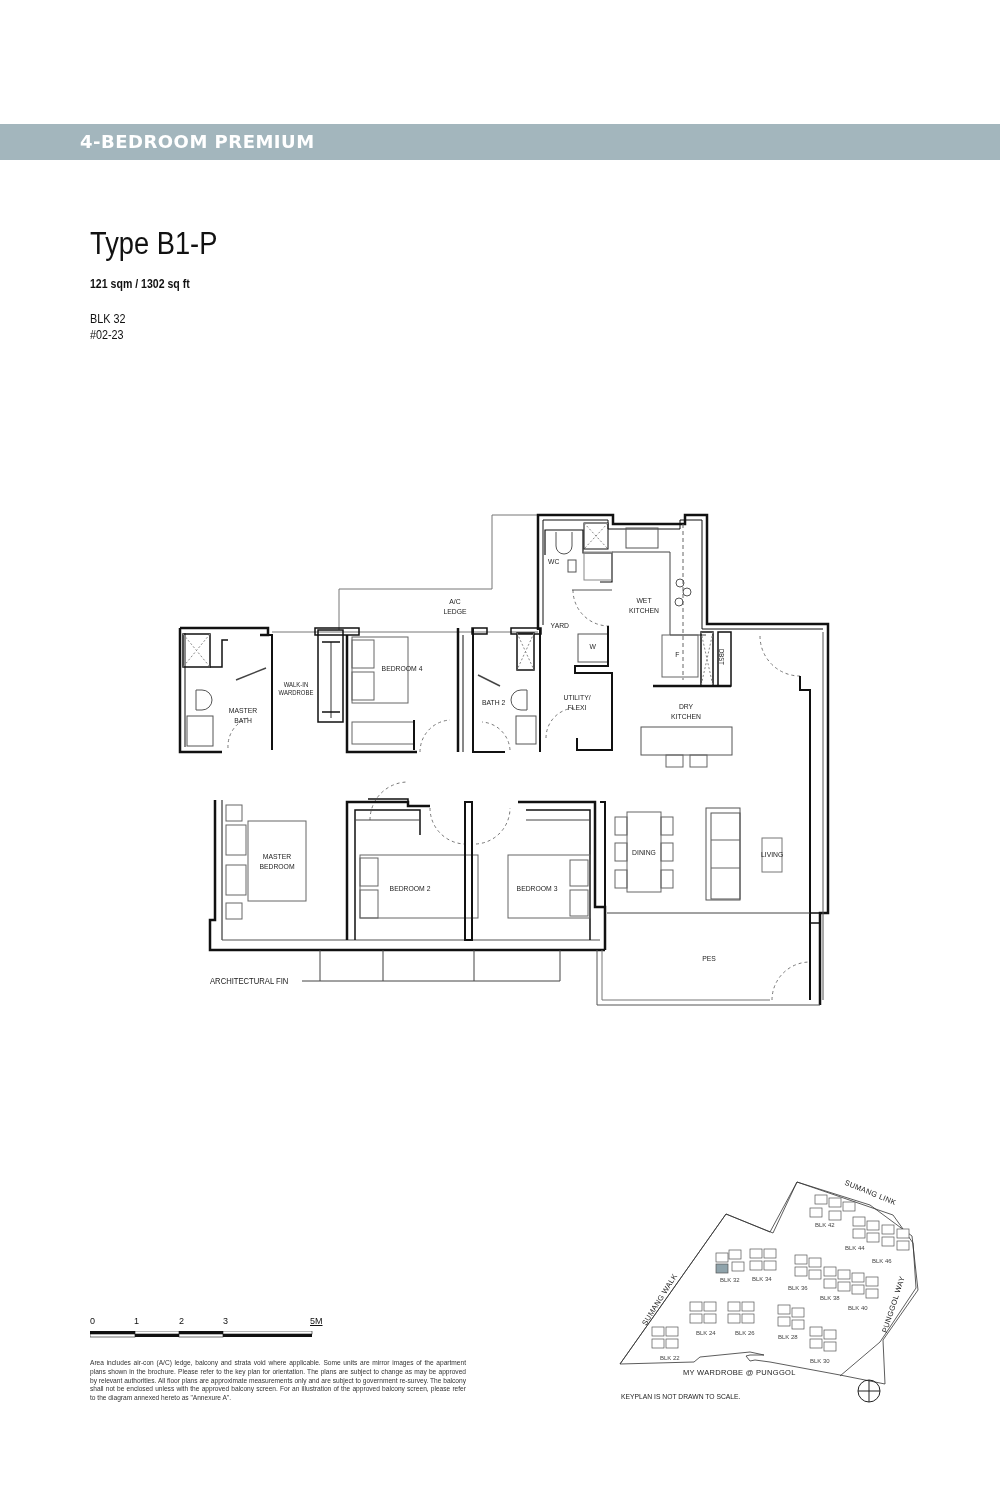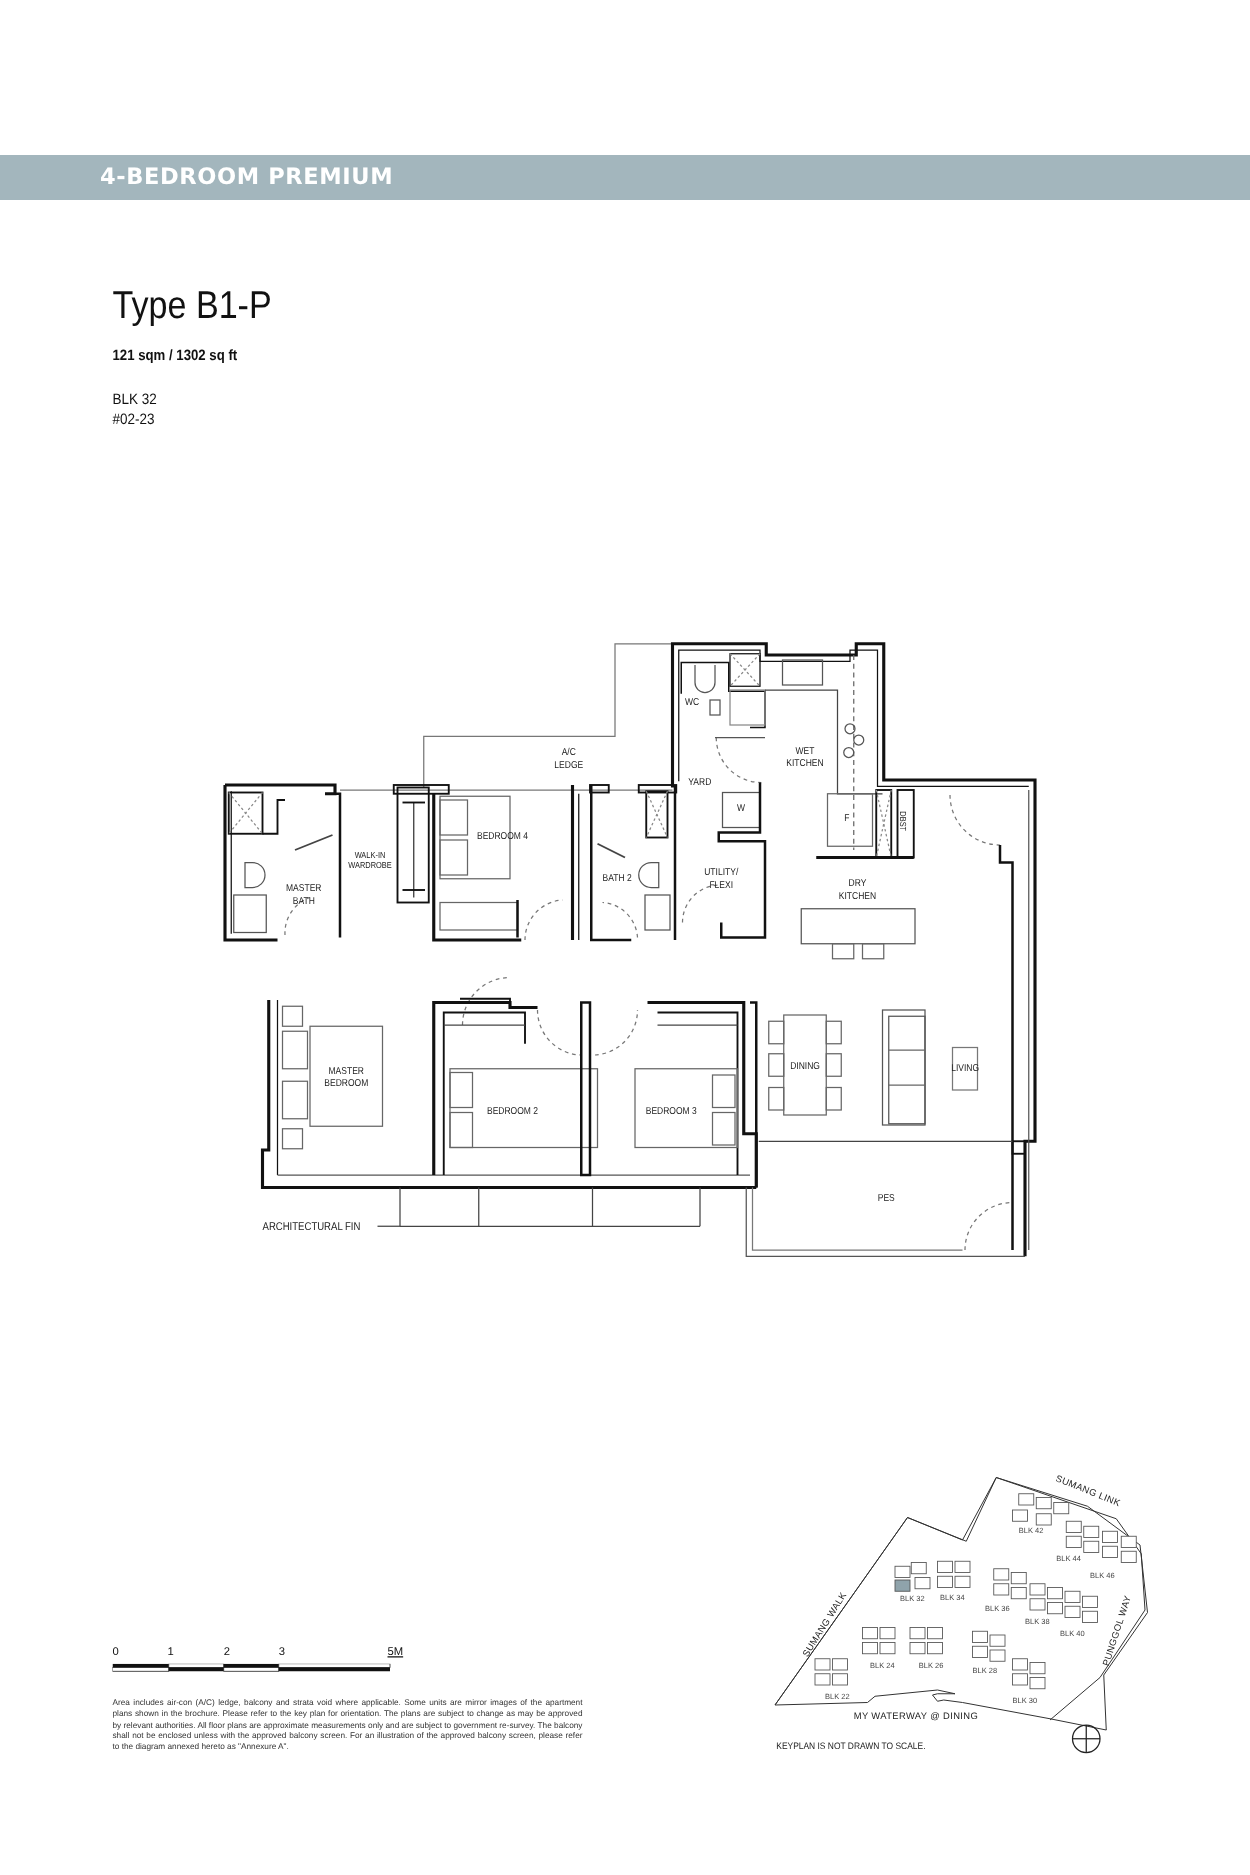--- a/index.html
+++ b/index.html
@@ -341,21 +341,21 @@
 
     <g fill="none" stroke="#222" stroke-width="1">
       <circle cx="869" cy="1391" r="11"></circle>
       <line x1="858" y1="1391" x2="880" y2="1391"></line>
       <line x1="869" y1="1380" x2="869" y2="1402"></line>
     </g>
   </svg>
   <span class="kp-road" style="left:843px;top:1188px;transform:rotate(22deg);">SUMANG LINK</span>
   <span class="kp-road" style="left:630px;top:1295px;transform:rotate(-58deg);">SUMANG WALK</span>
   <span class="kp-road" style="left:864px;top:1300px;transform:rotate(-72deg);">PUNGGOL WAY</span>
-  <span class="kp-road" style="left:683px;top:1368px;">MY WATERWAY @ DINING</span>
+  <span class="kp-road" style="left:683px;top:1368px;">MY WARDROBE @ PUNGGOL</span>
   <span class="kp-lbl" style="left:660px;top:1355px;">BLK 22</span>
   <span class="kp-lbl" style="left:696px;top:1330px;">BLK 24</span>
   <span class="kp-lbl" style="left:735px;top:1330px;">BLK 26</span>
   <span class="kp-lbl" style="left:778px;top:1334px;">BLK 28</span>
   <span class="kp-lbl" style="left:810px;top:1358px;">BLK 30</span>
   <span class="kp-lbl" style="left:720px;top:1277px;">BLK 32</span>
   <span class="kp-lbl" style="left:752px;top:1276px;">BLK 34</span>
   <span class="kp-lbl" style="left:788px;top:1285px;">BLK 36</span>
   <span class="kp-lbl" style="left:820px;top:1295px;">BLK 38</span>
   <span class="kp-lbl" style="left:848px;top:1305px;">BLK 40</span>

